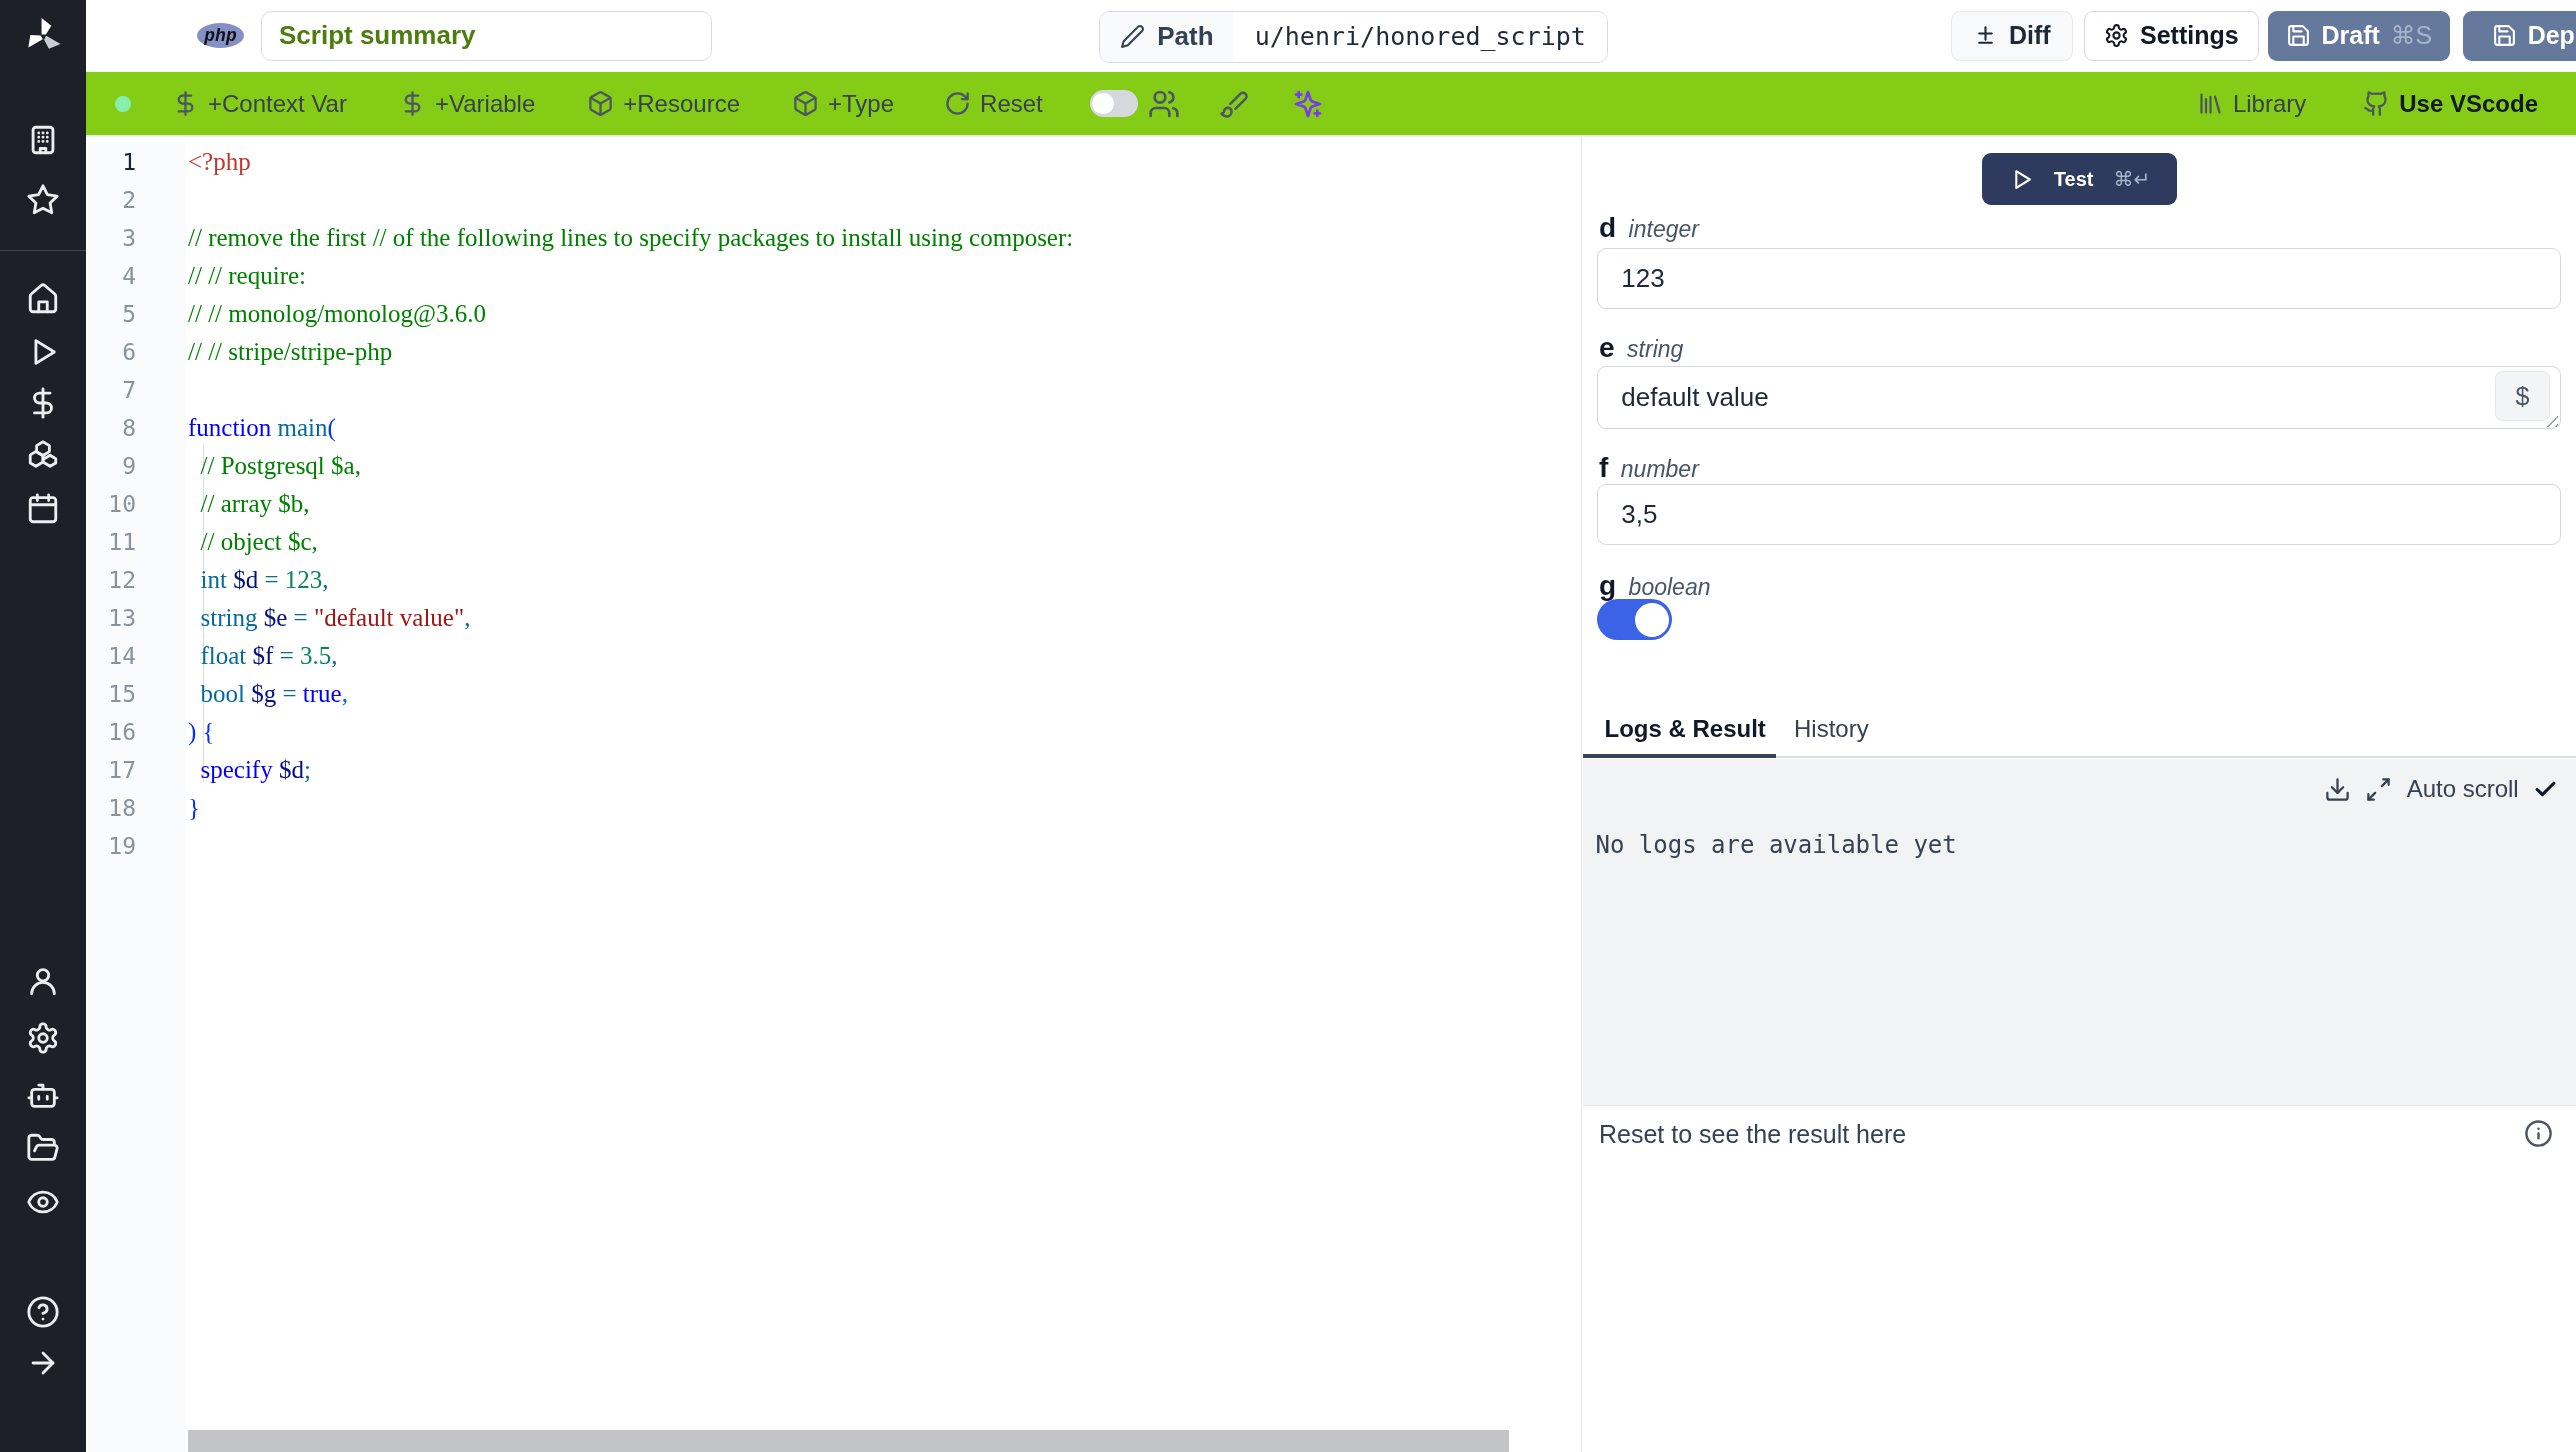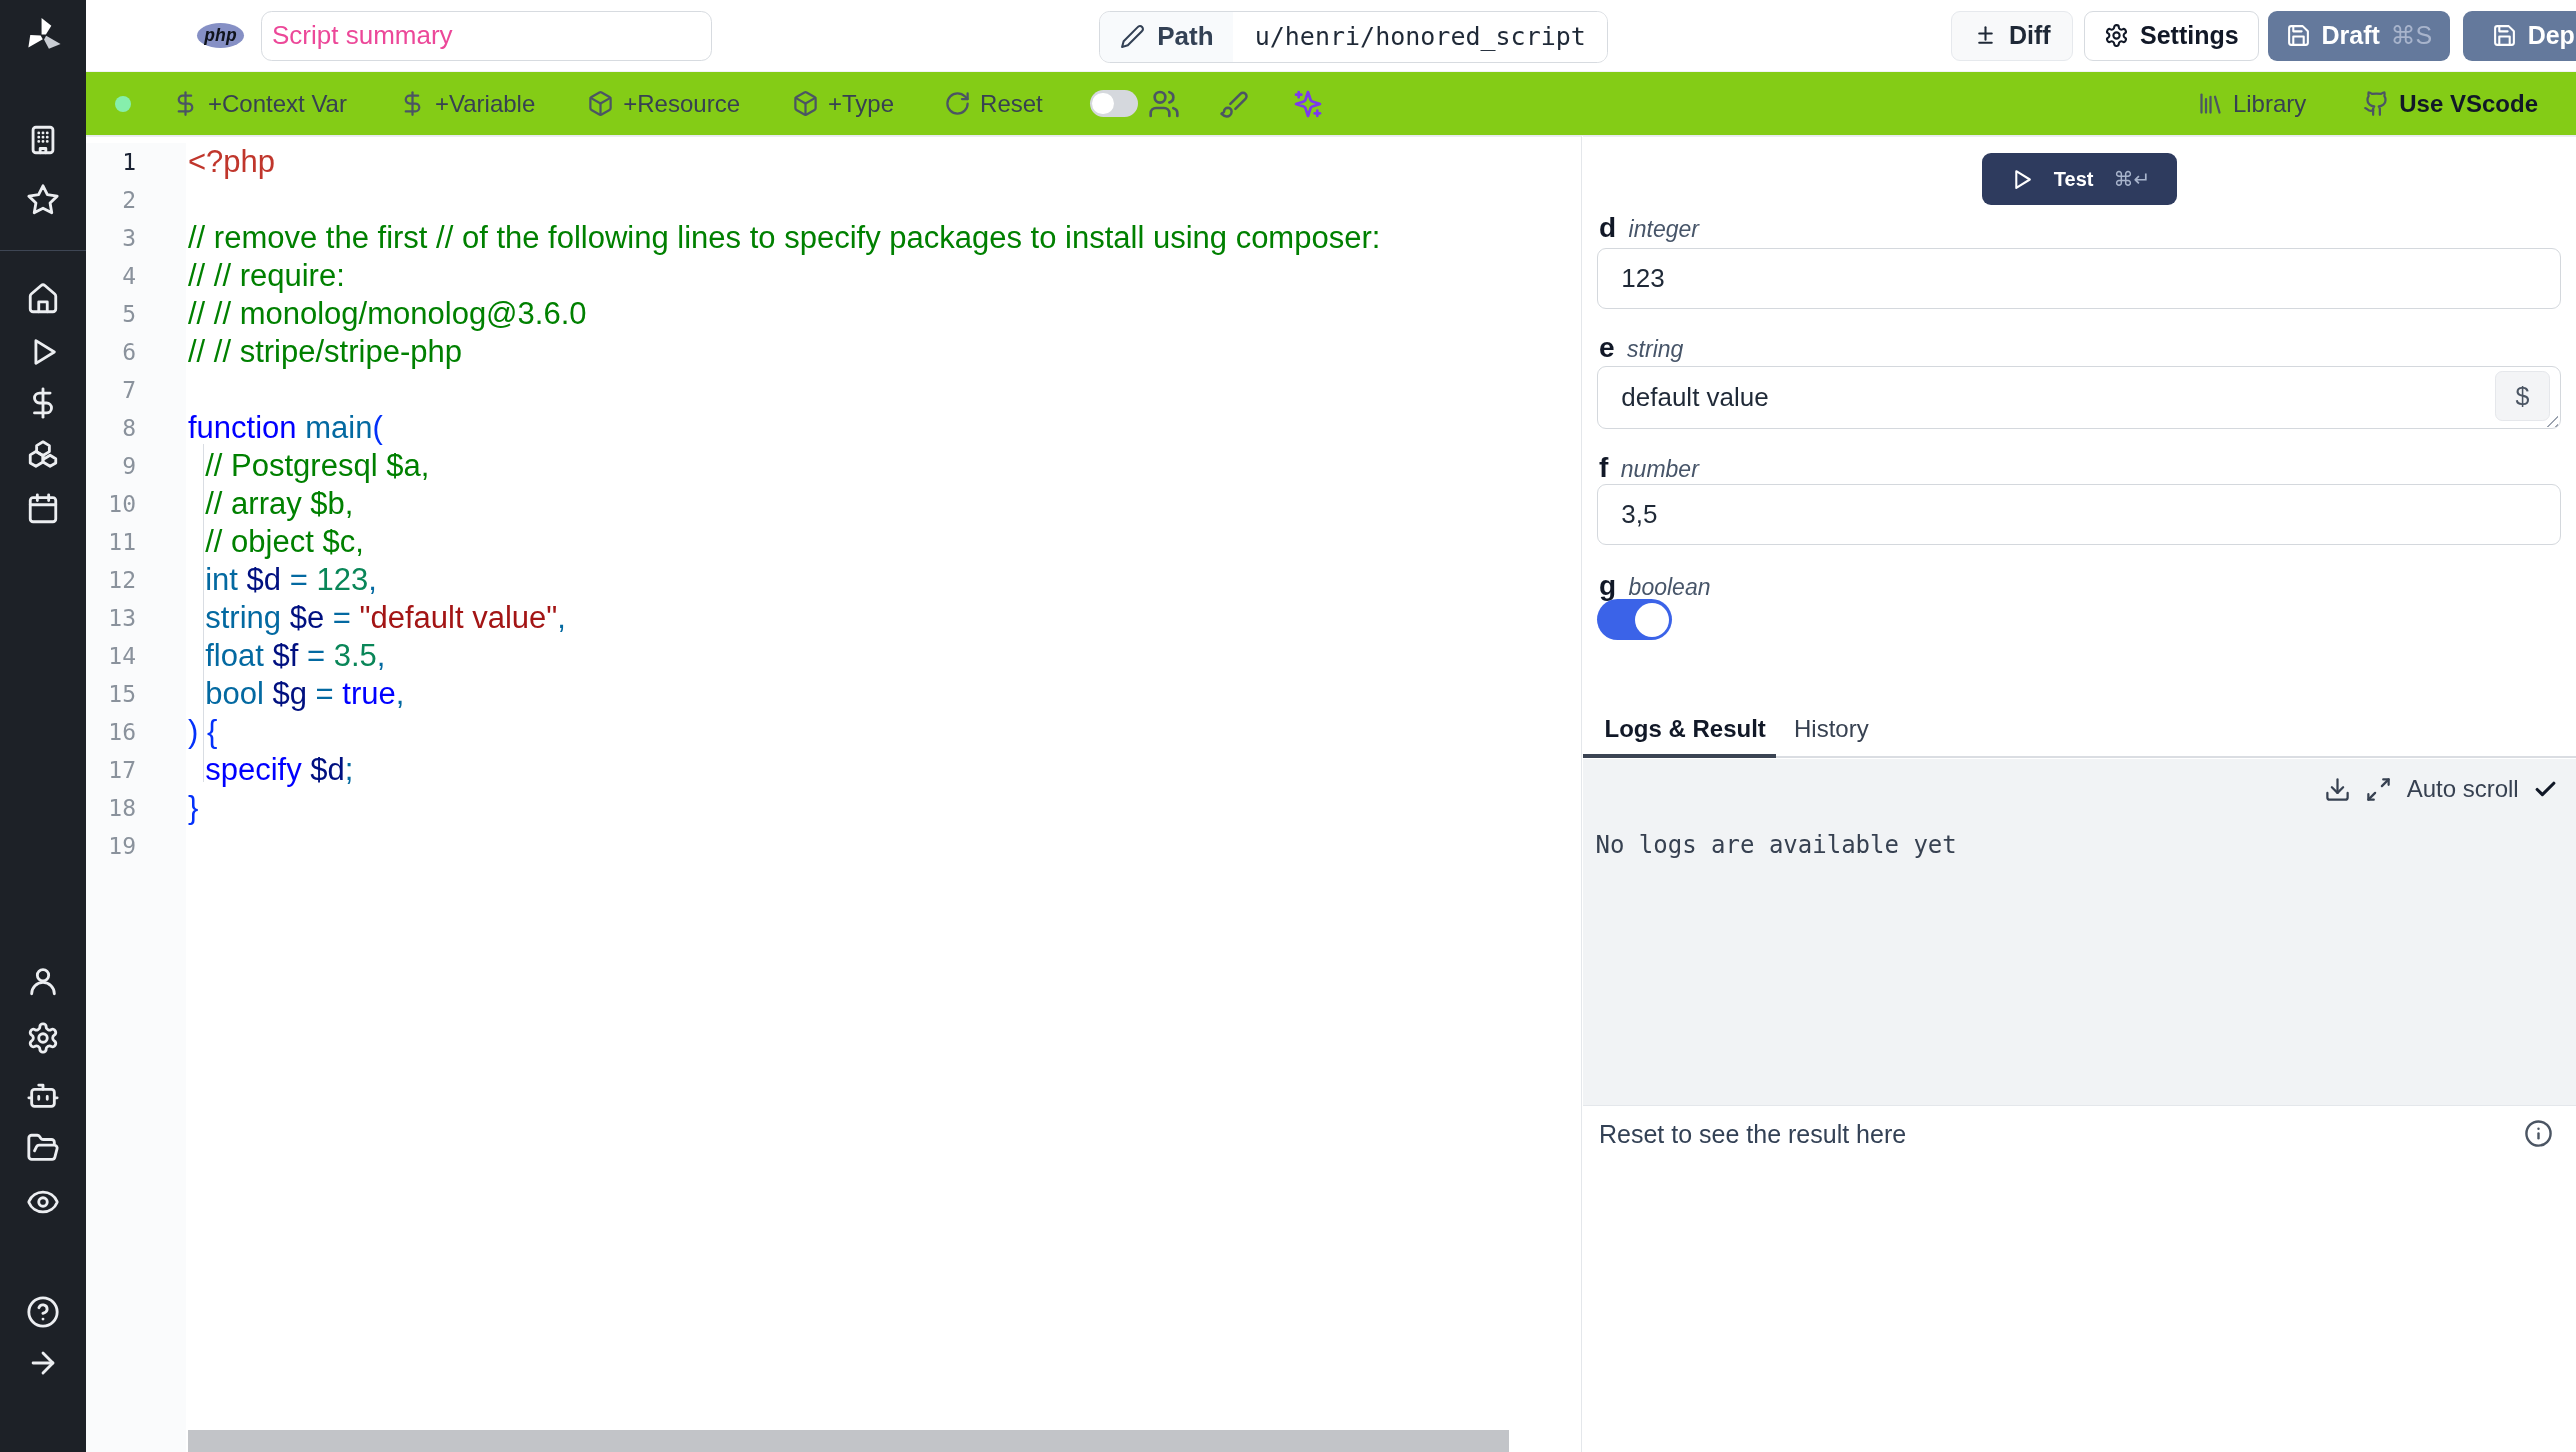--- a/index.html
+++ b/index.html
@@ -20,23 +20,23 @@
 
   
   .topbar { position:absolute; left:86px; top:0; right:0; height:72px; background:#fff;
             display:flex; align-items:center; border-bottom:0.9px solid #f1f3f5; }
   .php-badge { position:absolute; left:111px; top:23px; width:47px; height:25px;
                background:var(--php-badge,#8690c5); border-radius:50%;
                display:flex; align-items:center; justify-content:center;
                font-family:Liberation Mono, monospace; font-style:italic; font-weight:bold;
                font-size:18px; color:#10131c; }
   .summary-input { position:absolute; left:175px; top:10.7px; width:451px; height:50px;
-                   border:1.8px solid #d7dbe0; border-radius:10.7px; padding:0 10px;
-                   font-family:"Liberation Sans",sans-serif; font-size:26px; font-weight:400;
-                   color:#ec4899; outline:none; }
+                   border:1.8px solid #d7dbe0; border-radius:10.7px; padding:0 17px;
+                   font-family:"Liberation Sans",sans-serif; font-size:26px; font-weight:700;
+                   color:#4d7c0f; outline:none; }
   .path-group { position:absolute; left:1013px; top:10.7px; height:52px; display:flex;
                 border:1.8px solid #d7dbe0; border-radius:10.7px; overflow:hidden; cursor:pointer; }
   .path-left { display:flex; align-items:center; gap:12.5px; background:#f8fafc;
                padding:0 19.7px; font-size:26px; font-weight:700; color:#334155; }
   .path-right { display:flex; align-items:center; background:#fff; padding:0 21.5px;
                 font-family:"DejaVu Sans Mono",monospace; font-size:25px; color:#1f2937; }
   .tb-btn { position:absolute; top:10.7px; height:50px; border-radius:9px; display:flex;
             align-items:center; justify-content:center; gap:10.7px; font-size:25px;
             font-weight:700; cursor:pointer; }
   .btn-diff { left:1865px; width:122px; background:#f8f9fa; border:0.9px solid #e6e9ed; color:#1f2937; }
@@ -63,21 +63,21 @@
 
   
   .editor { position:absolute; left:86px; top:136px; width:1496px; bottom:0; background:#fff;
             overflow:hidden; border-top:0.9px solid #eceef1; }
   .gutter { position:absolute; left:0; top:6.3px; width:100px; text-align:right; padding-right:50px;
             background:#fafbfc; height:100%; }
   .ln { height:38px; line-height:38px; font-family:"DejaVu Sans Mono",monospace; font-size:23px;
         color:#8a929c; }
   .ln.active { color:#1a2233; }
   .code { position:absolute; left:102px; top:6.3px; right:0; }
-  .cl { height:38px; line-height:38px; font-family:Liberation Sans, sans-serif; font-size:31px;
+  .cl { height:38px; line-height:38px; font-family:Liberation Serif, serif; font-size:25px;
         white-space:pre; }
   .tk-com{color:#008000} .tk-kw{color:#0000ff} .tk-var{color:#001080} .tk-num{color:#098658}
   .tk-str{color:#a31515} .tk-br{color:#0431fa} .tk-pl{color:#0369a1} .tk-meta{color:#c0362c}
   .indent-guide { position:absolute; left:117px; top:307px; width:0.9px; height:338px; background:#d9dde3; }
   .hscrollbar { position:absolute; left:102px; top:1293px; width:1321px; height:22.4px;
                 background:#c2c4c8; cursor:grab; }
 
   
   .vsep { position:absolute; left:1581px; top:136px; width:0.9px; bottom:0; background:#e4e7eb; }
   .runner { position:absolute; left:1583px; top:136px; right:0; bottom:0; background:#fff;

